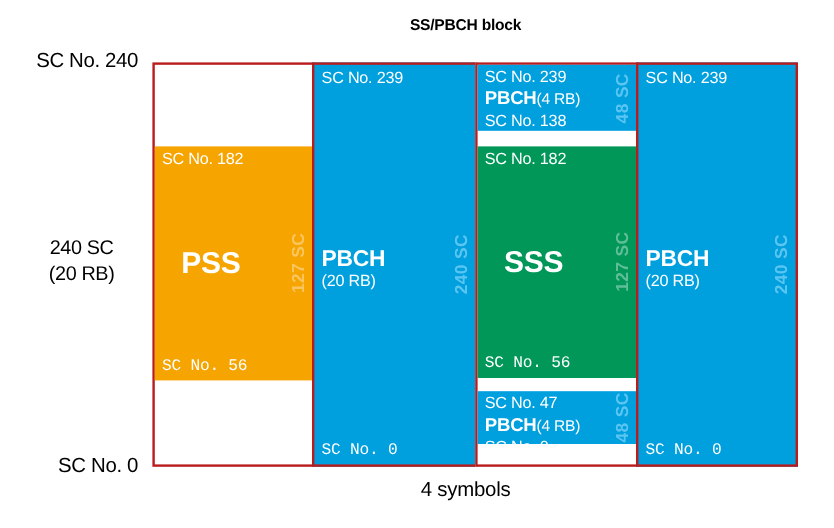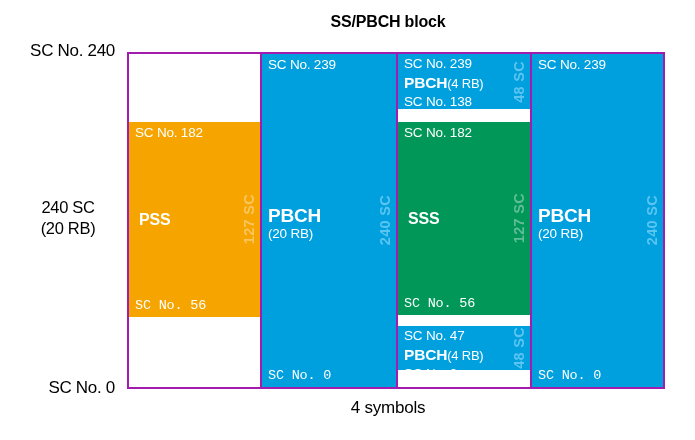--- a/index.html
+++ b/index.html
@@ -2,38 +2,38 @@
 <html style="--orange: #F5A400; --blue: #009FDE; --green: #009758; --orange_light: #F9C55F; --blue_light: #5BC5F2; --green_light: #5FBE98;"><head>
 <meta charset="utf-8">
 <style>
   html,body{margin:0;padding:0;background:#fff;}
   .canvas{
     position:relative;width:695px;height:440px;background:#fff;overflow:hidden;
     font-family:"Liberation Sans",sans-serif;-webkit-font-smoothing:antialiased;
   }
   .title{
     position:absolute;left:127px;top:13px;width:522px;text-align:center;
-    font-size:16px;font-weight:700;color:#000;letter-spacing:-0.2px;
+    font-size:13px;font-weight:700;color:#000;letter-spacing:-0.2px;
   }
   .footer{
     position:absolute;left:127px;top:398px;width:522px;text-align:center;
     font-size:17px;font-weight:400;color:#000;letter-spacing:-0.2px;
   }
   .axis-label{
     position:absolute;left:0;width:115px;text-align:right;
     font-size:17px;color:#000;letter-spacing:-0.3px;white-space:nowrap;
   }
   .axis-top{top:41px;}
   .axis-bottom{top:378px;}
   .axis-mid{
     position:absolute;left:18px;top:197px;width:100px;text-align:center;
     font-size:16.5px;color:#000;line-height:21px;letter-spacing:-0.3px;
   }
   .col{
-    position:absolute;top:52px;height:337px;border:2px solid #a21caf;
+    position:absolute;top:52px;height:337px;border:2px solid #b91c1c;
     box-sizing:border-box;background:#fff;
   }
   .col1{left:127px;width:135px;}
   .col2{left:260px;width:138px;}
   .col3{left:396px;width:136px;}
   .col4{left:530px;width:135px;}
   .blue{background:var(--blue,#009FDE);}
   .sec{position:absolute;left:0;right:0;overflow:hidden;}
   .pss-block{
     position:absolute;left:0;right:0;top:68px;height:195px;
@@ -42,22 +42,22 @@
   .sec-green{top:68px;height:193px;background:var(--green,#009758);}
   .sec-top{top:0;height:55px;}
   .sec-bot{top:272px;height:44px;}
   .sc{
     position:absolute;left:6px;font-size:13.5px;color:#fff;
     letter-spacing:-0.2px;white-space:nowrap;
   }
   .sc.top{top:3px;}
   .sc.bottom{bottom:4px;font-family:Liberation Mono, monospace;}
   .name{
-    position:absolute;left:10px;top:50%;transform:translateY(-50%);
-    font-size:16px;font-weight:700;color:#fff;letter-spacing:-0.2px;
+    position:absolute;left:22px;top:50%;transform:translateY(-50%);
+    font-size:25px;font-weight:700;color:#fff;letter-spacing:-0.2px;
   }
   .center-group{
     position:absolute;left:6px;top:50%;transform:translateY(-42%);
     color:#fff;white-space:nowrap;
   }
   .center-group .big{font-size:19px;font-weight:700;line-height:20px;letter-spacing:-0.2px;}
   .center-group .sub{font-size:13.5px;line-height:15px;letter-spacing:-0.2px;}
   .stack{
     position:absolute;left:6px;top:1px;right:20px;color:#fff;white-space:nowrap;
   }

